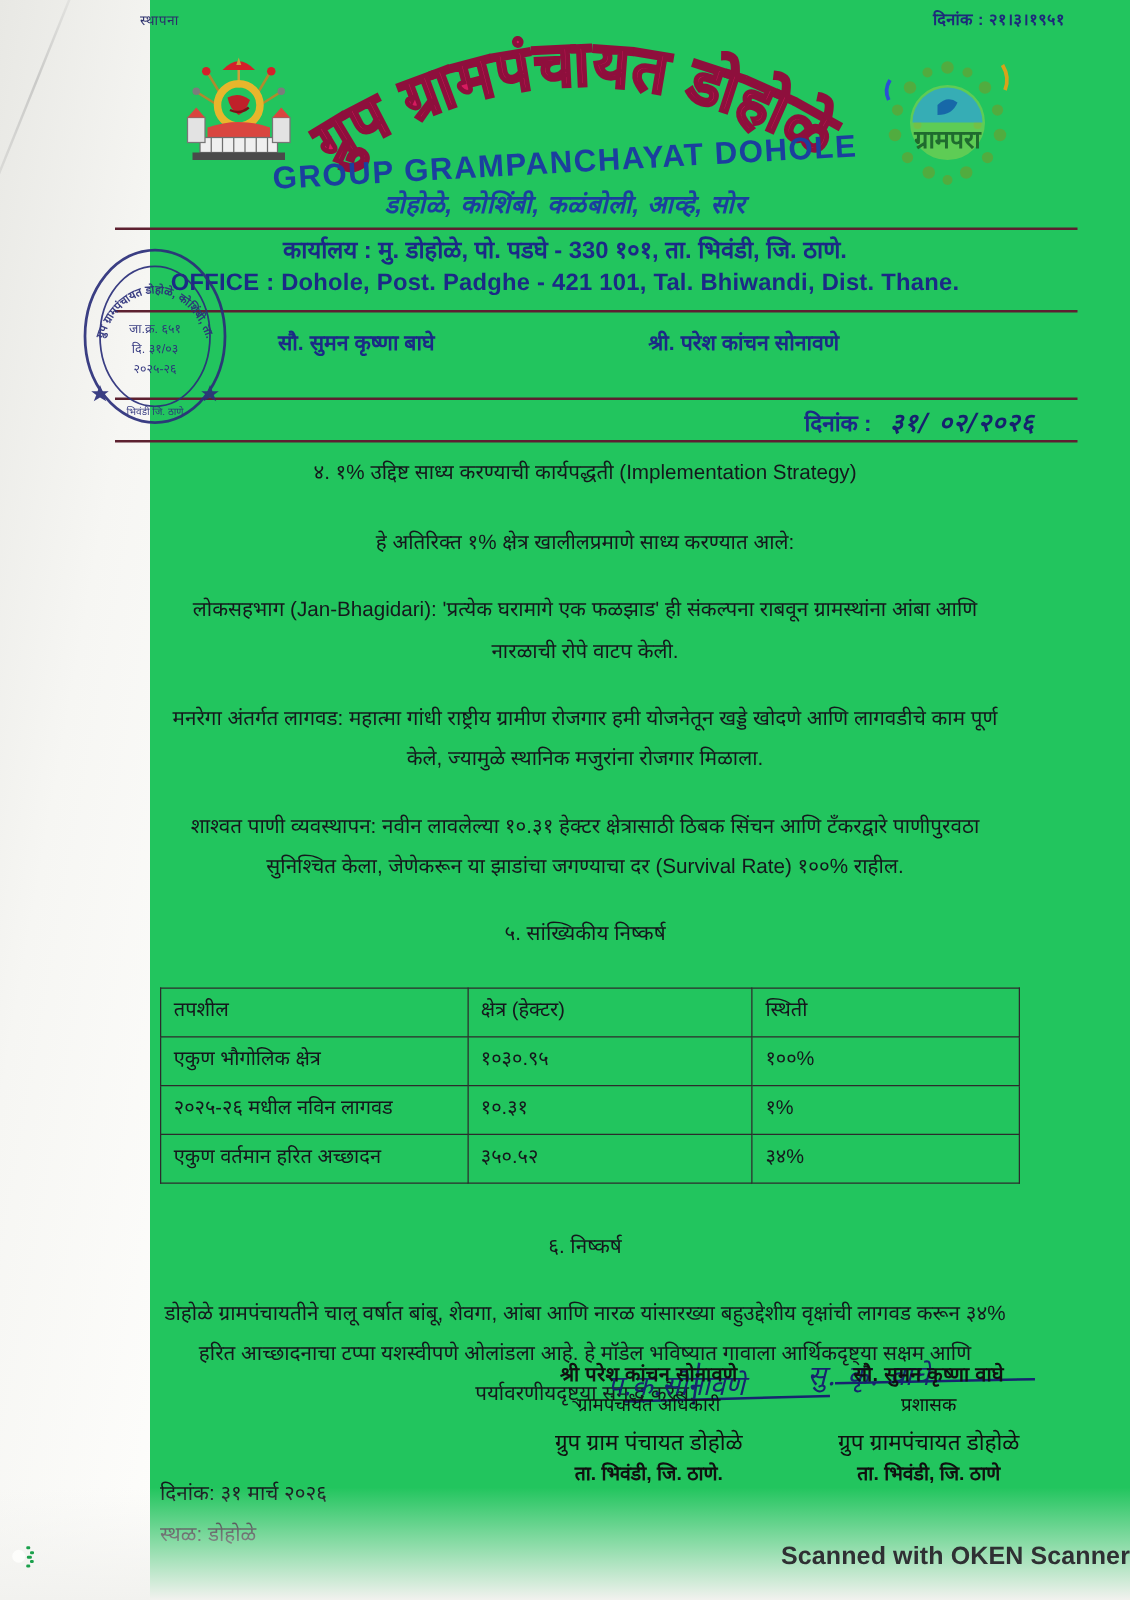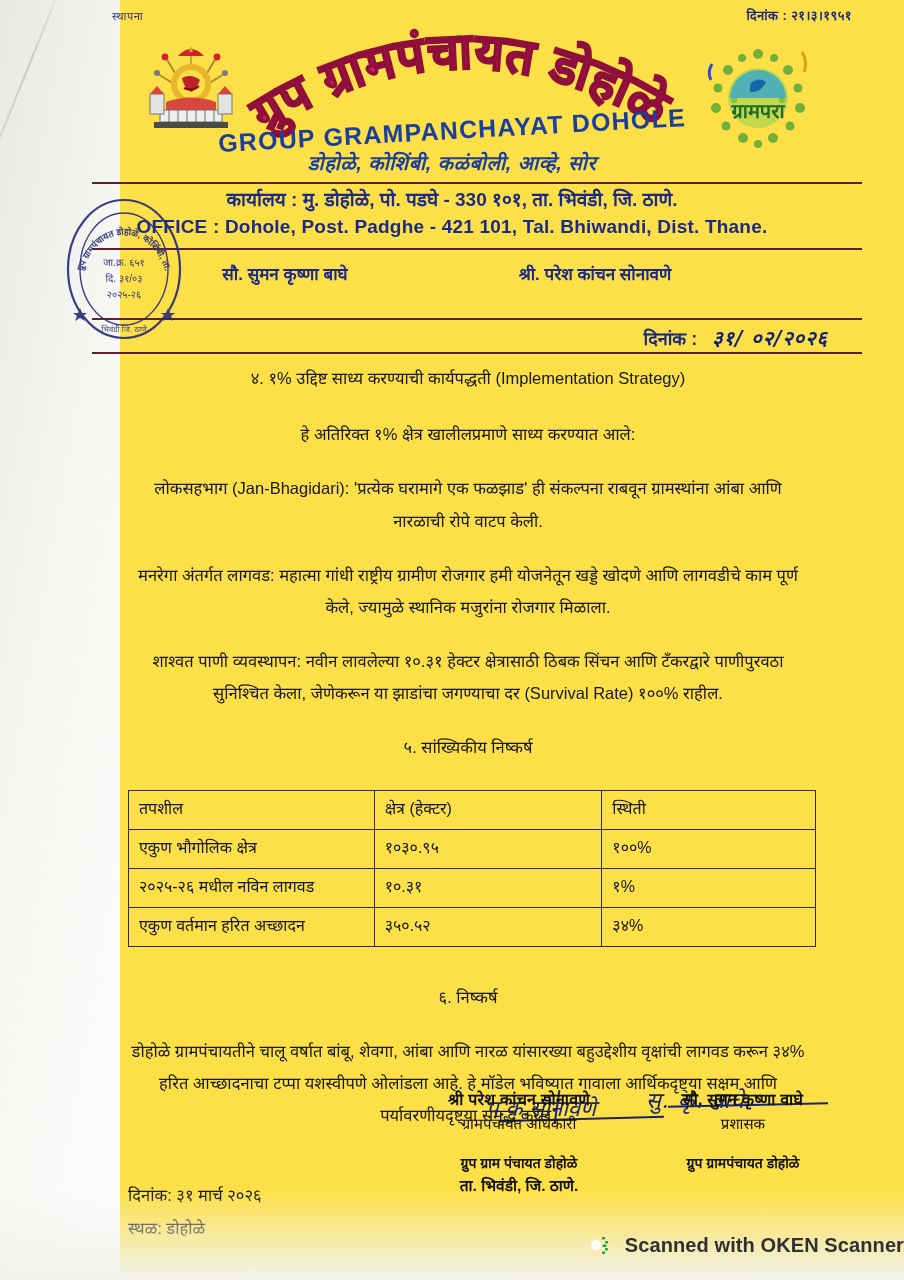--- a/index.html
+++ b/index.html
@@ -6,21 +6,21 @@
   html, body {
     margin: 0;
     padding: 0;
     background: #8a8a8a;
   }
   .page {
     position: relative;
     width: 904px;
     height: 1280px;
     margin: 0 auto;
-    background: #fde047;
+    background: #22c55e;
     overflow: hidden;
     font-family: "Liberation Sans", "DejaVu Sans", sans-serif;
     color: #111;
   }
   
   .scan-shade-left {
     position: absolute; left: 0; top: 0; width: 120px; height: 1280px;
     background: linear-gradient(100deg, #e8e8e4 0%, #f6f6f3 45%, #fdfdfb 100%);
     pointer-events: none;
   }
@@ -172,21 +172,21 @@
     font-size: 16.5px; line-height: 2.0; color: #15171c; margin: 0;
   }
 
   
   .sign-area { position: absolute; left: 0; top: 1088px; width: 904px; height: 150px; }
   .sign-col { position: absolute; text-align: center; font-size: 15.5px; color: #101010; }
   .sign-col.left  { left: 404px; width: 230px; }
   .sign-col.right { left: 628px; width: 230px; }
   .sign-name { font-weight: bold; font-size: 16px; letter-spacing: .2px; }
   .sign-role { margin-top: 3px; font-size: 15px; }
-  .sign-org  { margin-top: 20px; font-size: 14px; font-weight: bold; }
+  .sign-org  { margin-top: 8px; font-size: 18px; font-weight: normal; }
   .sign-loc  { margin-top: 2px; font-size: 15.5px; font-weight: bold; }
   .ink-sign {
     position: absolute;
     font-family: "DejaVu Serif", serif;
     font-style: italic;
     color: #17246f;
     white-space: nowrap;
     text-align: right;
   }
   .ink-sign.s1 { left: 486px; top: 1092px; font-size: 22px; }
@@ -194,21 +194,21 @@
   .ink-stroke {
     position: absolute; background: #17246f; height: 2px;
   }
   .ink-stroke.k1 { left: 500px; top: 1118px; width: 164px; transform: rotate(-1.6deg); }
   .ink-stroke.k2 { left: 668px; top: 1104px; width: 160px; transform: rotate(-1.2deg); }
   .ink-stroke.k3 { left: 556px; top: 1090px; width: 2px; height: 34px; transform: rotate(8deg); }
 
   
   .oken {
     position: absolute; left: 0; right: 0; bottom: 20px;
-    display: flex; align-items: center; justify-content: flex-end; gap: 14px;
+    display: flex; align-items: center; justify-content: space-between; gap: 14px;
   }
   .oken-mark {
     width: 30px; height: 30px; position: relative;
   }
   .oken-text {
     font-size: 20px; color: #2f3033; font-weight: 600; letter-spacing: .1px;
   }
 </style>
 </head>
 <body>
@@ -412,20 +412,21 @@
     <div class="sign-col left">
       <div class="sign-name">श्री परेश कांचन सोनावणे</div>
       <div class="sign-role">ग्रामपंचायत अधिकारी</div>
       <div class="sign-org">ग्रुप ग्राम पंचायत डोहोळे</div>
       <div class="sign-loc">ता. भिवंडी, जि. ठाणे.</div>
     </div>
     <div class="sign-col right">
       <div class="sign-name">सौ. सुमन कृष्णा वाघे</div>
       <div class="sign-role">प्रशासक</div>
       <div class="sign-org">ग्रुप ग्रामपंचायत डोहोळे</div>
+      <div class="sign-loc">ता. भिवंडी, जि. ठाणे</div>
     </div>
   </div>
 
   <div class="scan-shade-bottom"></div>
 
   <div class="oken">
     <div class="oken-mark">
       <svg viewBox="0 0 30 30" xmlns="http://www.w3.org/2000/svg">
         <path d="M15 3 a12 12 0 1 0 0 24 a12 12 0 0 1 0 -24 z" fill="#1aa04b"></path>
         <circle cx="15" cy="15" r="5.2" fill="#fdfdfb"></circle>

